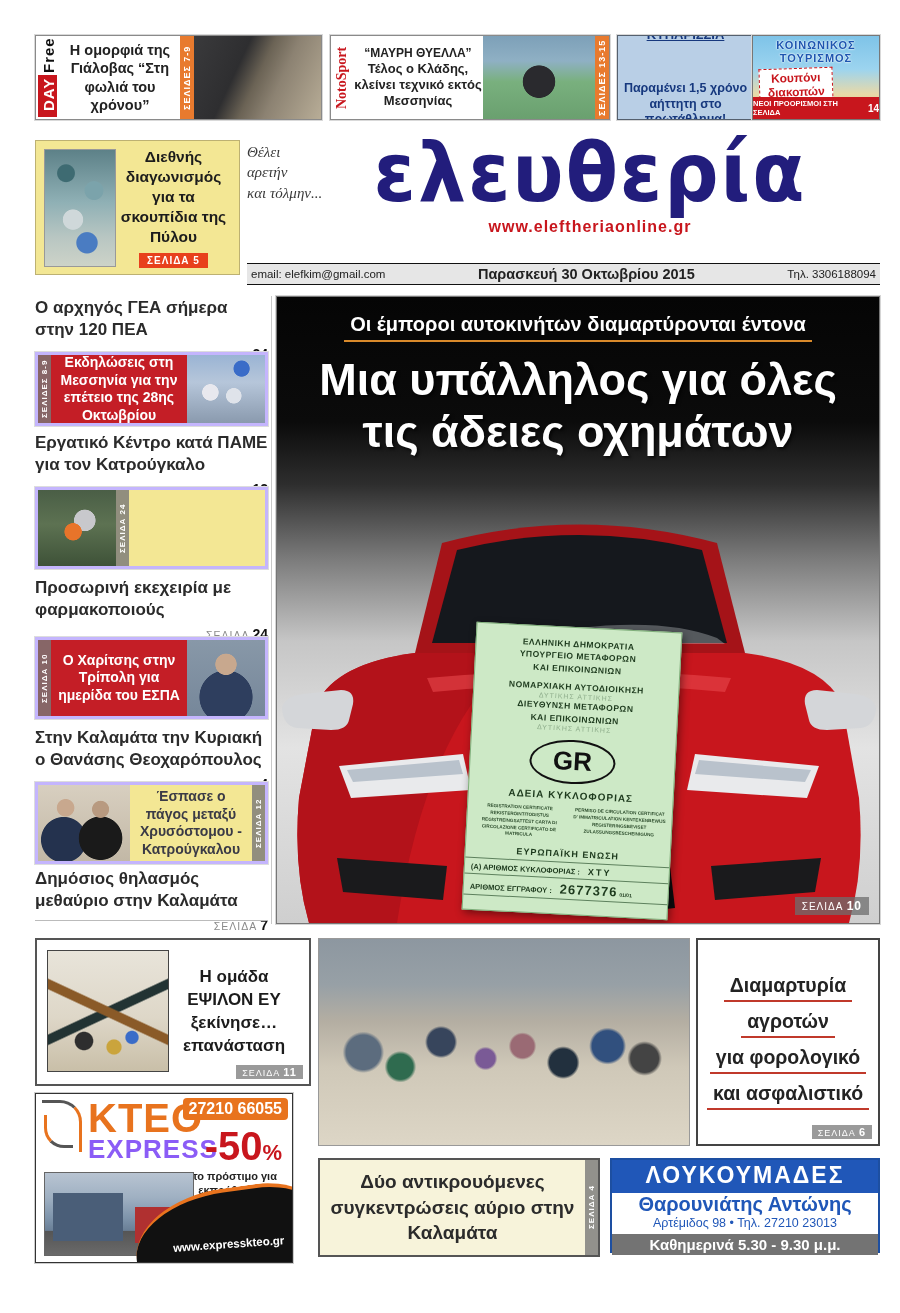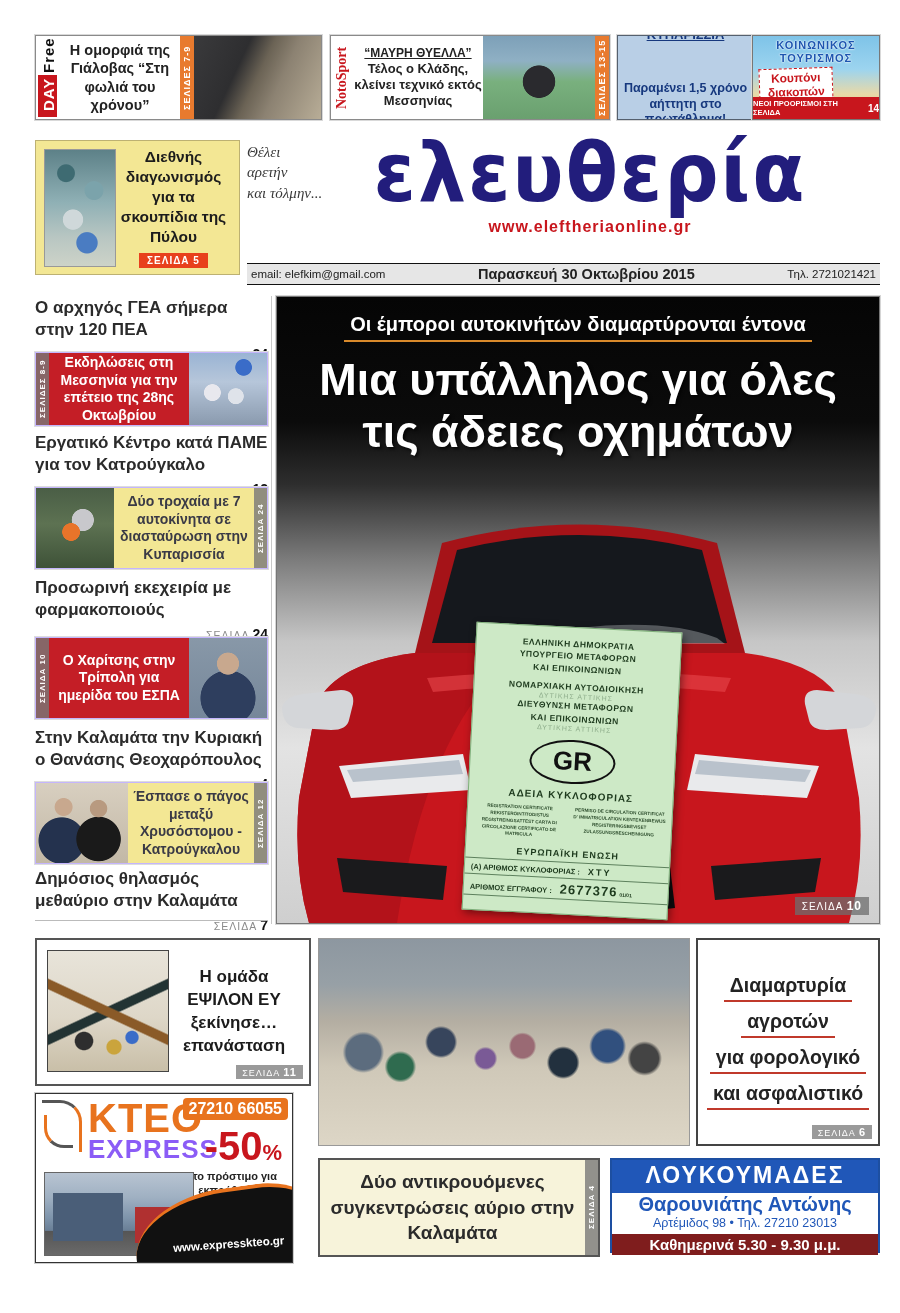--- a/index.html
+++ b/index.html
@@ -43,21 +43,21 @@
   .inforow .mid { flex:1; text-align:center; font-size:15px; letter-spacing:1px; }
   .datebar { position:absolute; left:247px; top:263px; width:633px; height:22px; background:#e6e6e6; border-top:1.5px solid #111; border-bottom:1.5px solid #111; display:flex; align-items:center; font-size:11.5px; color:#222; padding:0 4px; }
   .datebar .mid { flex:1; text-align:center; font-weight:bold; font-size:14.5px; }
 
   
   .side-text { position:absolute; left:35px; width:233px; font-size:17px; font-weight:bold; color:#2b2b2b; line-height:1.3; }
   .pageref { text-align:right; margin-top:2px; font-weight:normal; }
   .pageref .lbl { color:#8a8a8a; font-size:10.5px; letter-spacing:1px; }
   .pageref b { color:#111; font-size:14px; margin-left:3px; }
 
-  .side-box { position:absolute; left:35px; width:233px; display:flex; border:1px solid #c4b5fd; box-shadow:0 0 0 1px #ddd; overflow:hidden; }
+  .side-box { position:absolute; left:35px; width:233px; display:flex; border:3px solid #c4b5fd; box-shadow:0 0 0 1px #ddd; overflow:hidden; }
   .side-box .txt { flex:1; display:flex; align-items:center; justify-content:center; text-align:center; font-weight:bold; line-height:1.25; padding:4px; }
   .red-box { background:#c41e26; }
   .red-box .txt { color:#fff; font-size:14px; }
   .yellow-box { background:#f3e794; }
   .yellow-box .txt { color:#3a3a46; font-size:14px; }
   .sb-photo { width:78px; }
   .sb-vstrip { width:13px; background:rgba(120,120,120,.8); writing-mode:vertical-rl; transform:rotate(180deg); color:#fff; font-size:8px; font-weight:bold; display:flex; align-items:center; justify-content:center; letter-spacing:1px; }
   .side-divider { position:absolute; left:35px; width:233px; top:920px; border-top:1px solid #bbb; }
   .col-divider { position:absolute; left:271px; top:296px; height:628px; border-left:1px solid #c9c9c9; }
 
@@ -118,41 +118,41 @@
   .kteo-swoosh { position:absolute; right:-34px; bottom:-46px; width:190px; height:120px; background:#111; border-radius:60% 40% 0 60%; border-top:4px solid #e8731e; transform:rotate(-8deg); }
   .kteo-site { position:absolute; right:8px; bottom:12px; color:#fff; font-weight:bold; font-size:11.5px; transform:rotate(-4deg); }
 
   .rally { position:absolute; left:318px; top:1158px; width:282px; height:99px; background:#f7f3da; border:2px solid #555; display:flex; overflow:hidden; }
   .rally .txt { flex:1; display:flex; align-items:center; justify-content:center; text-align:center; font-weight:bold; font-size:19px; color:#2b2b2b; line-height:1.35; padding:4px; }
 
   .louk { position:absolute; left:610px; top:1158px; width:270px; height:95px; border:2px solid #1d4fa1; display:flex; flex-direction:column; }
   .louk-r1 { background:#2057b8; color:#fff; font-weight:bold; font-size:23px; text-align:center; letter-spacing:2px; padding:2px 0; }
   .louk-r2 { background:#fff; color:#2057b8; font-weight:bold; font-size:20px; text-align:center; border-top:2px solid #2057b8; }
   .louk-r3 { background:#fff; color:#2057b8; font-size:12.5px; text-align:center; padding-bottom:2px; }
-  .louk-r4 { background:#7f1d1d; color:#fff; font-weight:bold; font-size:15px; text-align:center; padding:2px 0; border-top:2px solid #fff; }
+  .louk-r4 { background:#737373; color:#fff; font-weight:bold; font-size:15px; text-align:center; padding:2px 0; border-top:2px solid #fff; }
 </style>
 </head>
 <body>
 
 <div class="page">
 
   <div class="tbox" style="left:35px; width:287px;">
     <div class="vbrand freeday-brand">
       <span class="day">DAY</span>
       <span>Free</span>
     </div>
     <div class="tb-text" style="width:120px; font-size:14.5px;">Η ομορφιά της Γιάλοβας “Στη φωλιά του χρόνου”</div>
     <div class="vstrip">ΣΕΛΙΔΕΣ 7-9</div>
     <div class="ph" style="flex:1; background:linear-gradient(115deg,#3a3a3c 0%,#2e2e30 35%,#6b6355 50%,#8c8272 65%,#b8ad97 100%);"></div>
   </div>
 
   <div class="tbox" style="left:330px; width:280px;">
     <div class="vbrand notosport-brand">NotoSport</div>
     <div class="tb-text" style="width:130px; font-size:13px;">
-      <span style="text-decoration:underline; font-size:12px;text-align:center;">“ΜΑΥΡΗ ΘΥΕΛΛΑ”</span>
+      <span style="font-size:12px;text-align:center;">“ΜΑΥΡΗ ΘΥΕΛΛΑ”</span>
       <span>Τέλος ο Κλάδης, κλείνει τεχνικό εκτός Μεσσηνίας</span>
     </div>
     <div class="ph" style="flex:1; background:radial-gradient(circle at 50% 55%,#2a2a2e 22%,transparent 23%),linear-gradient(180deg,#7da0b8 0%,#8fb0c4 30%,#79b07e 55%,#6aa06f 100%);"></div>
     <div class="vstrip">ΣΕΛΙΔΕΣ 13-15</div>
   </div>
 
   <div class="tbox kyp-box" style="left:617px; width:137px;gap:36px;">
     <div class="kyp-title">ΚΥΠΑΡΙΣΣΙΑ</div>
     <div class="kyp-text">Παραμένει 1,5 χρόνο αήττητη στο πρωτάθλημα!</div>
   </div>
@@ -179,42 +179,41 @@
     <div>αρετήν</div>
     <div>και τόλμην...</div>
   </div>
 
   <div class="logo">ελευθερία</div>
   <div class="website">www.eleftheriaonline.gr</div>
 
   <div class="datebar">
     <span>email: elefkim@gmail.com</span>
     <span class="mid">Παρασκευή 30 Οκτωβρίου 2015</span>
-    <span>Τηλ. 2721021421</span>
+    <span>Τηλ. 3306188094</span>
   </div>
 
   <div class="side-text" style="top:297px;">
     <div>Ο αρχηγός ΓΕΑ σήμερα στην 120 ΠΕΑ</div>
     <div class="pageref"><span class="lbl">ΣΕΛΙΔΑ</span><b>24</b></div>
   </div>
 
   <div class="side-box red-box" style="top:352px; height:74px;">
     <div class="sb-vstrip">ΣΕΛΙΔΕΣ 8-9</div>
     <div class="txt">Εκδηλώσεις στη Μεσσηνία για την επέτειο της 28ης Οκτωβρίου</div>
     <div class="sb-photo" style="background:radial-gradient(circle at 70% 20%,#3a6cc8 10%,transparent 11%),radial-gradient(circle at 30% 55%,#e8e8ee 12%,transparent 13%),radial-gradient(circle at 60% 60%,#dfe3ea 12%,transparent 13%),linear-gradient(180deg,#9ab4d4 0%,#b6c6da 40%,#8a9aae 100%);"></div>
   </div>
 
   <div class="side-text" style="top:432px;">
     <div>Εργατικό Κέντρο κατά ΠΑΜΕ για τον Κατρούγκαλο</div>
     <div class="pageref"><span class="lbl">ΣΕΛΙΔΑ</span><b>12</b></div>
   </div>
 
   <div class="side-box yellow-box" style="top:487px; height:82px;">
     <div class="sb-photo" style="background:radial-gradient(circle at 45% 55%,#e8742a 14%,transparent 15%),radial-gradient(circle at 60% 40%,#c8c8cc 16%,transparent 17%),linear-gradient(180deg,#4a5e46 0%,#5d7252 45%,#3e5238 100%);"></div>
-    <div class="txt">Δύο τροχαία με 7 αυτοκίνητα σε διασταύρωση στην Κυπαρισσία</div>
     <div class="sb-vstrip">ΣΕΛΙΔΑ 24</div>
   </div>
 
   <div class="side-text" style="top:577px;">
     <div>Προσωρινή εκεχειρία με φαρμακοποιούς</div>
     <div class="pageref"><span class="lbl">ΣΕΛΙΔΑ</span><b>24</b></div>
   </div>
 
   <div class="side-box red-box" style="top:637px; height:82px;">
     <div class="sb-vstrip">ΣΕΛΙΔΑ 10</div>

